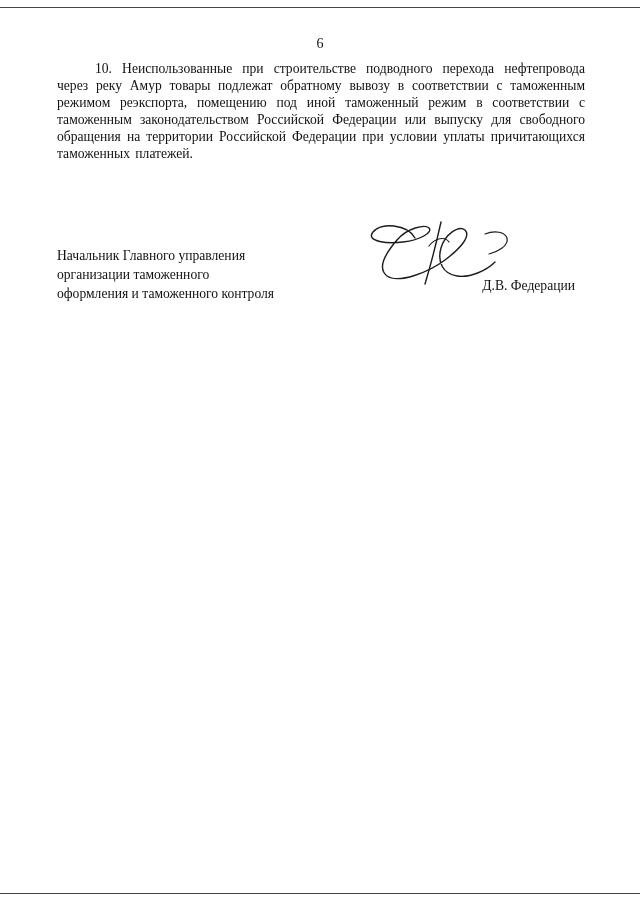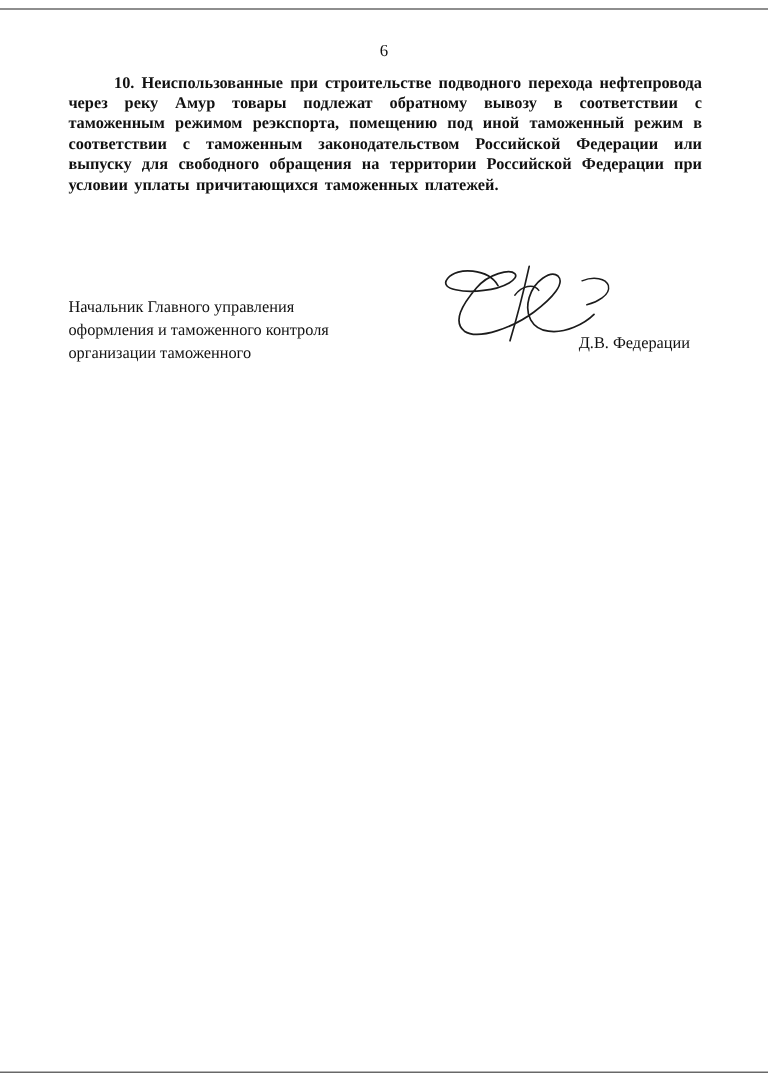--- a/index.html
+++ b/index.html
@@ -41,21 +41,20 @@
     left: 57px;
     width: 528px;
   }
   .para {
     margin: 0;
     font-size: 13.6px;
     line-height: 17px;
     text-align: justify;
     text-indent: 38px;
     word-spacing: 2px;
-    font-weight: bold;
   }
 
   .signature-block {
     position: relative;
     margin-top: 56px;
     height: 90px;
   }
   .sig-title {
     position: absolute;
     left: 0;
@@ -87,22 +86,22 @@
 
   <div class="content">
 
     <p class="para">10.  Неиспользованные при строительстве подводного перехода нефтепровода через реку Амур товары подлежат обратному вывозу в соответствии с таможенным режимом реэкспорта, помещению под иной таможенный режим в соответствии с таможенным законодательством Российской Федерации или выпуску для свободного обращения на территории Российской Федерации при условии уплаты причитающихся таможенных платежей.</p>
 
 
     <div class="signature-block">
 
       <div class="sig-title">
         <div>Начальник Главного управления</div>
+        <div>организации таможенного</div>
         <div>оформления и таможенного контроля</div>
-        <div>организации таможенного</div>
       </div>
 
       <svg class="signature-svg" width="200" height="75" viewBox="0 0 200 75">
         <path d="M78,18 C70,4 44,2 36,12 C28,22 52,24 66,22 C84,20 96,12 92,8 C88,4 70,8 60,20 C48,34 40,48 50,56 C62,64 92,52 108,40 C124,28 134,16 128,10 C122,5 108,14 104,28 C100,42 106,54 120,56 C134,58 150,50 158,42" fill="none" stroke="#1c1c1c" stroke-width="1.4" stroke-linecap="round"></path>
         <path d="M104,2 C100,20 94,44 88,64" fill="none" stroke="#1c1c1c" stroke-width="1.4" stroke-linecap="round"></path>
         <path d="M92,26 C98,18 108,16 112,22" fill="none" stroke="#1c1c1c" stroke-width="1.2" stroke-linecap="round"></path>
         <path d="M148,14 C158,10 168,12 170,18 C172,26 160,32 152,34" fill="none" stroke="#1c1c1c" stroke-width="1.2" stroke-linecap="round"></path>
       </svg>
 
       <div class="sig-name">Д.В. Федерации</div>

